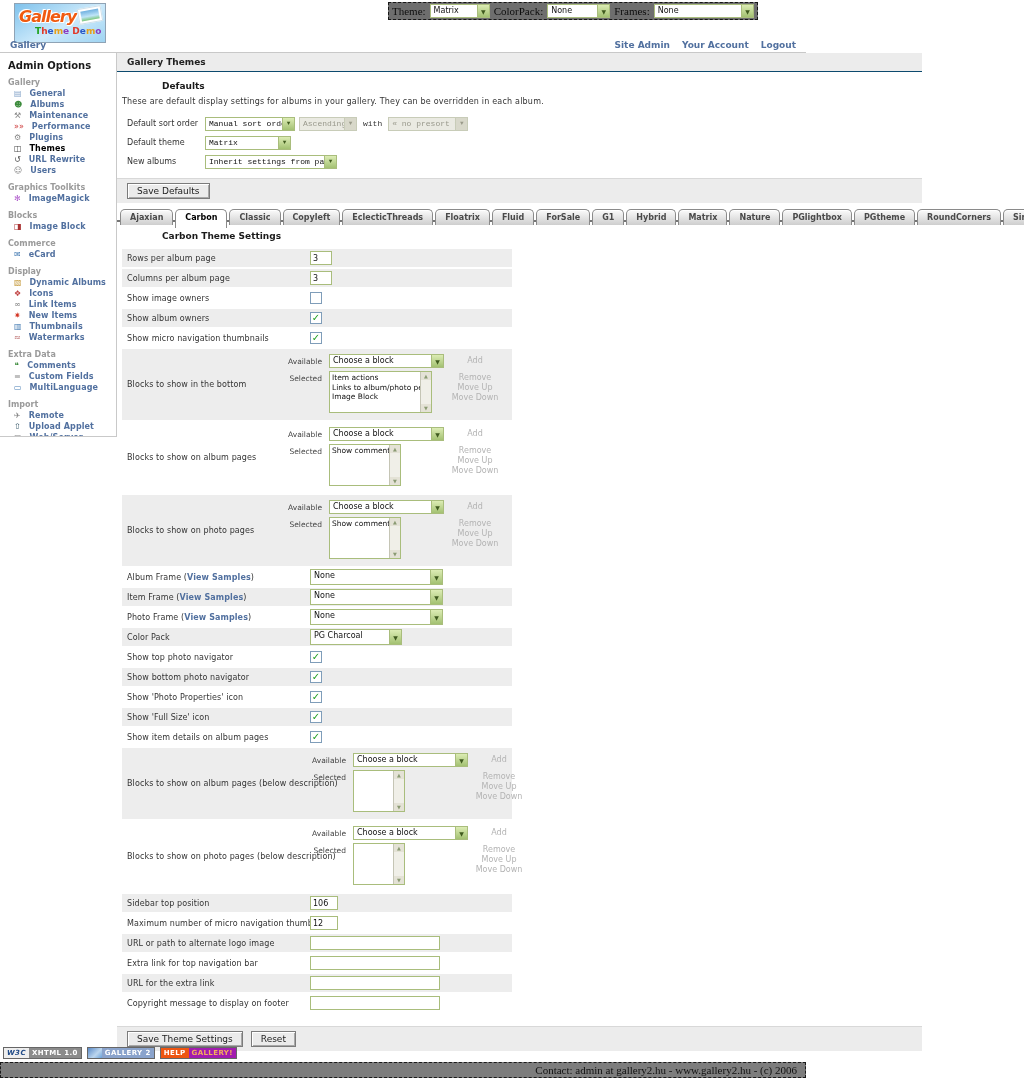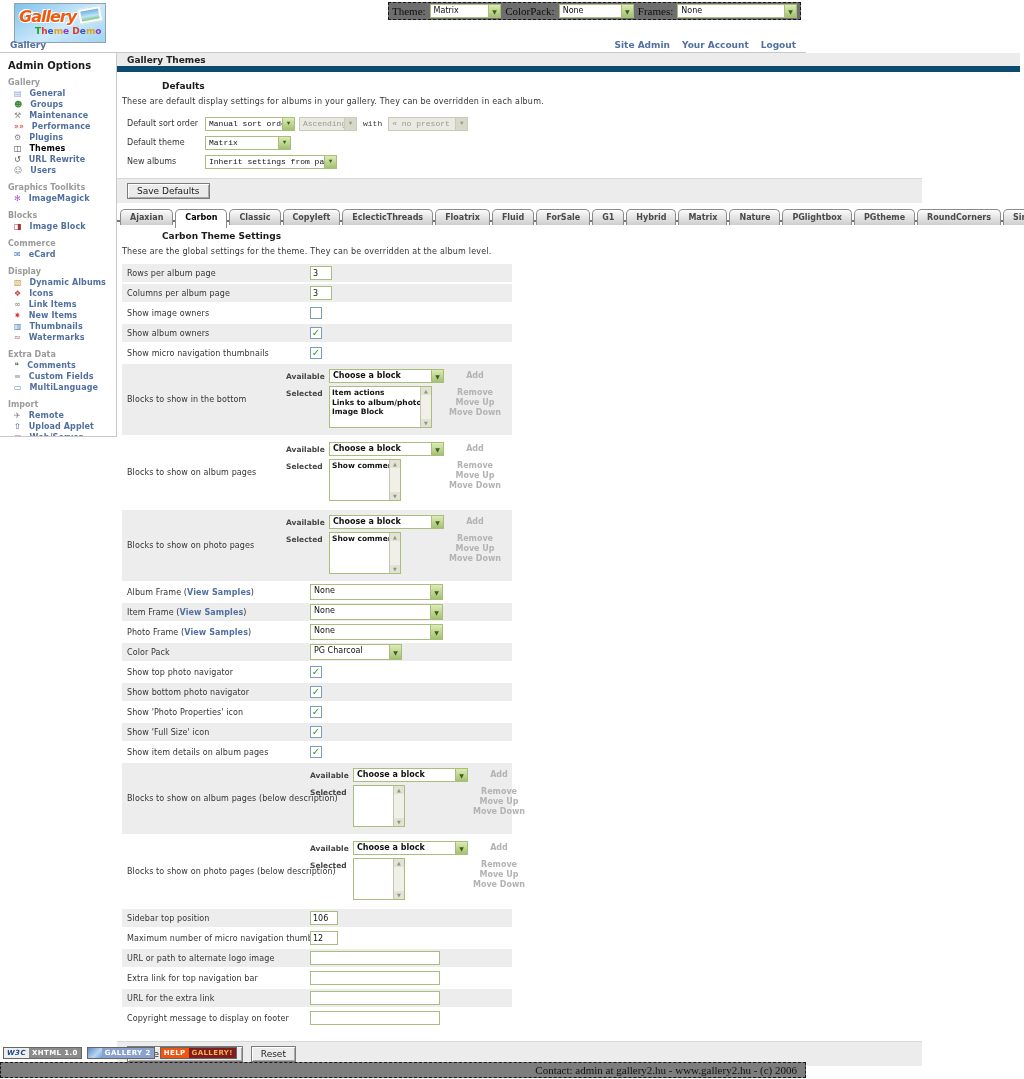--- a/index.html
+++ b/index.html
@@ -1,19 +1,19 @@
 <!DOCTYPE html>
 <html><head>
 <meta charset="utf-8">
 <style>
   * { margin:0; padding:0; box-sizing:border-box; }
   html,body { width:1024px; height:1079px; background:#fff; font-family:"DejaVu Sans", sans-serif; position:relative; overflow:hidden; }
 
   
-  .topbar { position:absolute; left:388px; top:2px; width:413px; height:18px;
+  .topbar { position:absolute; left:388px; top:2px; width:370px; height:18px;
     background:#6e6e6e; border:1px dashed #161616; display:flex; align-items:center; padding:0 3px; gap:4px; }
   .tb-label { font-family:"Liberation Serif", serif; font-size:11px; color:#0d0d0d; white-space:nowrap; }
 
   
   .fsel { display:inline-flex; align-items:stretch; height:14px; background:#fff; border:1px solid #a9bd7c; }
   .fsel .ftxt { font-size:8px; color:#111; padding:1px 3px 0; flex:1; white-space:nowrap; overflow:hidden; }
   .fsel .farrow { width:12px; background:linear-gradient(#dcecb4,#a3c172); border-left:1px solid #a9bd7c;
     display:flex; align-items:center; justify-content:center; font-size:6px; color:#3f5a1e; }
   .fsel.disabled { border-color:#c8ccb8; background:#eaeae2; }
   .fsel.disabled .ftxt { color:#99998c; }
@@ -42,21 +42,21 @@
     border-bottom:1px solid #c9c9c9; background:#fff; padding-top:5px; overflow:hidden; }
   .side-title { font-size:10px; font-weight:bold; color:#1a1a1a; margin:2px 0 2px 8px; }
   .side-sec-label { font-size:8px; font-weight:bold; color:#9a9a9a; margin:7px 0 1px 8px; }
   .side-item { display:flex; align-items:center; gap:3px; margin-left:14px; height:11px; cursor:pointer; }
   .side-item .sicon { width:11px; font-size:8px; text-align:center; line-height:10px; }
   .side-item .slabel { font-size:8px; font-weight:bold; color:#51709f; white-space:nowrap; }
   .side-item.active .slabel { color:#000; }
 
   
   .main { position:absolute; left:117px; top:53px; width:907px; }
-  .title-bar { width:903px; height:19px; background:#ececec; border-bottom:6px solid #0c4a6e;
+  .title-bar { width:805px; height:19px; background:#ececec; border-bottom:1px solid #0c4a6e;
     display:flex; align-items:center; padding-left:10px; font-size:9px; font-weight:bold; color:#222; }
   .sec-head { font-size:9px; font-weight:bold; color:#1a1a1a; margin:9px 0 0 5px;padding-left:40px; }
   .sec-desc { font-size:8px; color:#333; margin:6px 0 8px 5px; letter-spacing:.2px; }
 
   .drow { display:flex; align-items:center; height:19px; padding-left:10px; }
   .drow .dlabel { width:68px; font-size:8px; color:#333; white-space:nowrap; }
   .drow .dctrls { display:flex; align-items:center; gap:4px; margin-left:10px;font-family:Liberation Mono, monospace; }
   .dbetween { font-size:8px; color:#333; margin:0 2px; }
 
   .save-bar { width:805px; height:25px; background:#ececec; border-top:1px solid #d8d8d8;
@@ -80,41 +80,41 @@
   .slabel { width:188px; padding-left:5px; font-size:8px; color:#333; white-space:nowrap; letter-spacing:.1px; }
   .slabel a { color:#51709f; font-weight:bold; text-decoration:none; }
 
   .tinput { height:14px; border:1px solid #a9bd7c; background:#fff; font-size:8px; color:#111; padding:0 2px;
     font-family:"DejaVu Sans", sans-serif; }
   .cbox { width:12px; height:12px; border:1px solid #7f9db9; background:#fff; display:flex; align-items:center;
     justify-content:center; font-size:10px; font-weight:bold; color:#1f9e1f; line-height:10px; cursor:pointer; }
 
   
   .bw { flex:1; align-self:stretch; display:flex; flex-direction:column; gap:3px; padding-top:5px; }
-  .bw-row { display:flex; align-items:flex-start;font-weight:bold; }
+  .bw-row { display:flex; align-items:flex-start; }
   .bw-lab { width:36px; text-align:right; margin-right:7px; font-size:7.5px; color:#444; padding-top:3px; }
   .bw-act { margin-left:auto; width:62px; margin-right:6px; text-align:center; font-size:8px; color:#b3b3b3;
     line-height:10px; padding-top:2px; }
   .lbox { display:flex; border:1px solid #a9bd7c; background:#fff; height:42px; }
   .lbox .litems { flex:1; overflow:hidden; padding:1px 2px; }
   .lbox .litem { font-size:7.5px; color:#111; line-height:9.5px; white-space:nowrap; }
   .lbox .lsb { width:11px; border-left:1px solid #c5c5b5; background:#f0efe8; display:flex; flex-direction:column;
     justify-content:space-between; align-items:center; }
   .lbox .lsb span { font-size:5px; color:#8a9a72; background:#e4e2d6; width:100%; text-align:center; line-height:8px; cursor:pointer; }
 
   
   .badges { position:absolute; left:3px; top:1047px; display:flex; gap:5px; }
   .badge { display:inline-flex; border:1px solid #666; height:12px; align-items:stretch; cursor:pointer; }
   .bseg { font-size:7px; font-weight:bold; padding:1px 3px 0; letter-spacing:.4px; white-space:nowrap; }
   .b-w3c-l { background:#eee; color:#204a87; font-style:italic; }
   .b-w3c-r { background:#8b8b8b; color:#fff; }
   .b-g2-l { background:linear-gradient(135deg,#5a8ac8,#bcd6ee 60%,#6aa0d8); width:14px; }
   .b-g2-r { background:#8aa3cc; color:#fff; }
   .b-help-l { background:#ee5511; color:#fff; }
-  .b-help-r { background:#7f1d1d; color:#f4b05a; }
+  .b-help-r { background:#a21caf; color:#f4b05a; }
 
   .footer { position:absolute; left:0; top:1062px; width:806px; height:16px; background:#7d7d7d;
     border:1px dashed #1a1a1a; display:flex; align-items:center; justify-content:flex-end; padding-right:8px;
     font-family:"Liberation Serif", serif; font-size:11px; color:#111; }
 </style>
 </head>
 <body>
 
 <div class="topbar">
     <span class="tb-label">Theme:</span>
@@ -154,21 +154,21 @@
 <div class="sidebar">
   <div class="side-title">Admin Options</div>
   <div id="side-sections">
       <div class="side-sec-label">Gallery</div>
       <div class="side-item">
         <span class="sicon" style="color: rgb(122, 156, 196);">▤</span>
         <span class="slabel">General</span>
       </div>
       <div class="side-item">
         <span class="sicon" style="color: rgb(58, 138, 58);">☻</span>
-        <span class="slabel">Groups</span>
+        <span class="slabel">Albums</span>
       </div>
       <div class="side-item">
         <span class="sicon" style="color: rgb(136, 136, 136);">⚒</span>
         <span class="slabel">Maintenance</span>
       </div>
       <div class="side-item">
         <span class="sicon" style="color: rgb(204, 51, 51);">»»</span>
         <span class="slabel">Performance</span>
       </div>
       <div class="side-item">
@@ -300,21 +300,20 @@
       </div>
     </div>
 
   <div class="save-bar">
     <button class="btn">Save Defaults</button>
   </div>
 
   <div class="tabs" id="tabs"><span class="tab">Ajaxian</span><span class="tab active">Carbon</span><span class="tab">Classic</span><span class="tab">Copyleft</span><span class="tab">EclecticThreads</span><span class="tab">Floatrix</span><span class="tab">Fluid</span><span class="tab">ForSale</span><span class="tab">G1</span><span class="tab">Hybrid</span><span class="tab">Matrix</span><span class="tab">Nature</span><span class="tab">PGlightbox</span><span class="tab">PGtheme</span><span class="tab">RoundCorners</span><span class="tab">Siriux</span></div>
 
   <div class="sec-head">Carbon Theme Settings</div>
-  <div class="sec-desc">These are the global settings for the theme. They can be overridden at the album level.</div>
 
   <div class="stable" id="stable">
       <div class="srow gray simple">
         <span class="slabel">Rows per album page</span>
         <input class="tinput" type="text" value="3" style="width: 22px;">
       </div>
       <div class="srow gray simple">
         <span class="slabel">Columns per album page</span>
         <input class="tinput" type="text" value="3" style="width: 22px;">
       </div>

